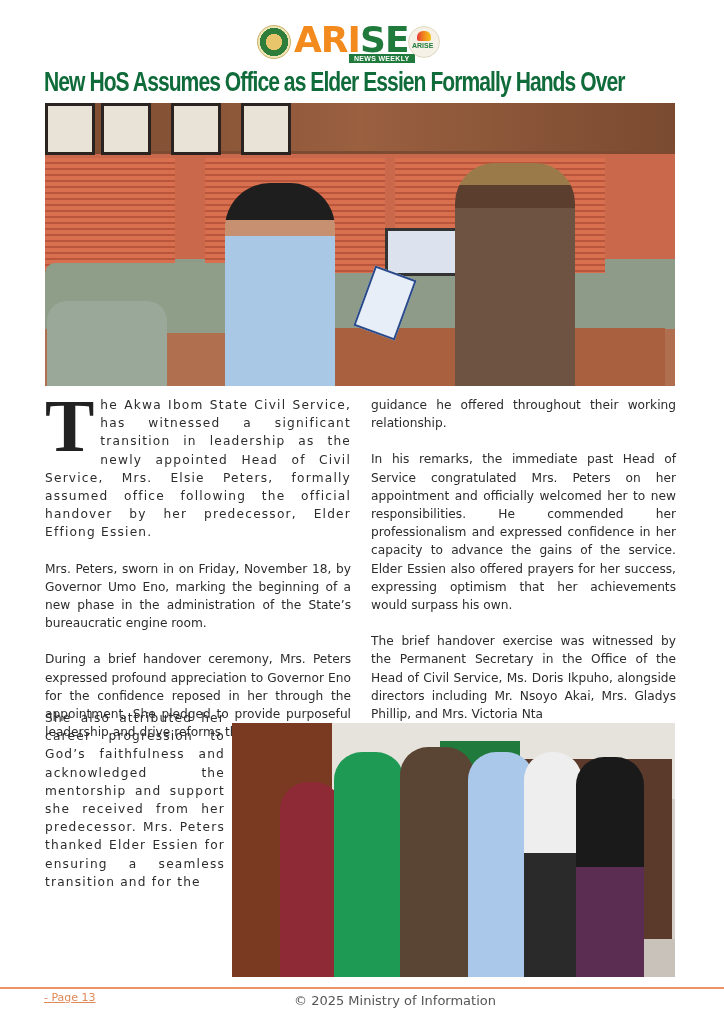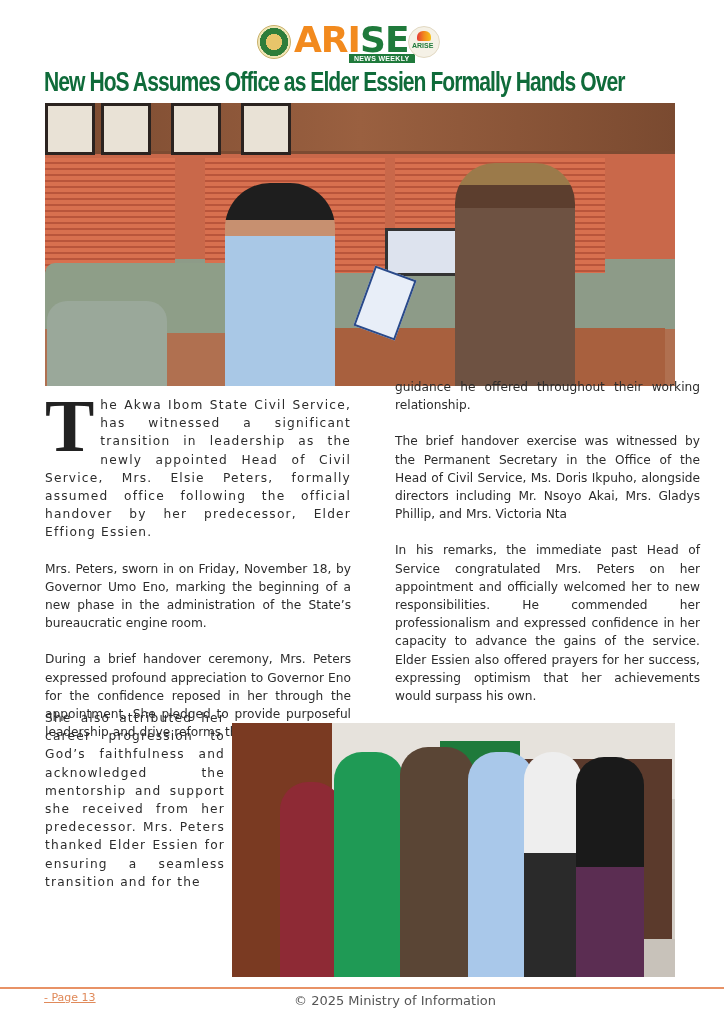--- a/index.html
+++ b/index.html
@@ -35,21 +35,21 @@
     background:linear-gradient(180deg,#e6e2dc 0 30%,#d4cfc8 30% 85%,#c8c2ba 85% 100%); }
   .photo2 .cab { position:absolute; left:0; top:0; width:100px; height:254px; background:#7a3a22; }
   .photo2 .banner { position:absolute; left:208px; top:18px; width:80px; height:190px; background:#1f7a3b; }
   .photo2 .door { position:absolute; left:292px; top:36px; width:148px; height:180px; background:#5b3a2c; }
   .photo2 .p { position:absolute; bottom:0; border-radius:28px 28px 0 0; }
 
   
   .col { position:absolute; font-family:"DejaVu Sans", sans-serif; font-size:12.2px; line-height:18.2px; color:#2c2c2c; text-align:justify; }
   .col p { margin:0 0 18px 0; }
   .colA { left:45px; top:396px; width:306px; }
-  .colB { left:371px; top:378px; width:305px;margin-left:24px; }
+  .colB { left:371px; top:396px; width:305px; }
   .colC { left:45px; top:709px; width:180px; }
   .dropcap { float:left; font-family:"Liberation Serif", serif; font-size:74px; line-height:58px; margin:1px 6px 0 0; color:#222; font-weight:bold; }
   .spaced { letter-spacing:1.2px; }
 
   .footer-rule { position:absolute; left:0; top:987px; width:724px; height:2px; background:#e89266; }
   .pagenum { position:absolute; left:44px; top:991px; font-size:11px; color:#e08a5a; font-family:"DejaVu Sans", sans-serif;text-decoration:underline; }
   .copyright { position:absolute; left:294px; top:993px; font-size:13px; color:#555; font-family:"DejaVu Sans", sans-serif; }
 </style>
 </head>
 <body>
@@ -89,22 +89,22 @@
   <p>Mrs. Peters, sworn in on Friday, November 18, by Governor Umo Eno, marking the beginning of a new phase in the administration of the State’s bureaucratic engine room.</p>
   <p style="margin-bottom:0">During a brief handover ceremony, Mrs. Peters expressed profound appreciation to Governor Eno for the confidence reposed in her through the appointment. She pledged to provide purposeful leadership and drive reforms that will support the</p>
 </div>
 
 <div class="col colC">
   <p class="spaced">She also attributed her career progression to God’s faithfulness and acknowledged the mentorship and support she received from her predecessor. Mrs. Peters thanked Elder Essien for ensuring a seamless transition and for the</p>
 </div>
 
 <div class="col colB">
   <p>guidance he offered throughout their working relationship.</p>
+  <p>In his remarks, the immediate past Head of Service congratulated Mrs. Peters on her appointment and officially welcomed her to new responsibilities. He commended her professionalism and expressed confidence in her capacity to advance the gains of the service. Elder Essien also offered prayers for her success, expressing optimism that her achievements would surpass his own.</p>
   <p>The brief handover exercise was witnessed by the Permanent Secretary in the Office of the Head of Civil Service, Ms. Doris Ikpuho, alongside directors including Mr. Nsoyo Akai, Mrs. Gladys Phillip, and Mrs. Victoria Nta</p>
-  <p>In his remarks, the immediate past Head of Service congratulated Mrs. Peters on her appointment and officially welcomed her to new responsibilities. He commended her professionalism and expressed confidence in her capacity to advance the gains of the service. Elder Essien also offered prayers for her success, expressing optimism that her achievements would surpass his own.</p>
 </div>
 
 <div class="photo2">
   <div class="cab"></div>
   <div class="banner"></div>
   <div class="door"></div>
   <div class="p" style="left:48px;width:62px;height:195px;background:#8e2a35"></div>
   <div class="p" style="left:102px;width:70px;height:225px;background:#1f9a55"></div>
   <div class="p" style="left:168px;width:74px;height:230px;background:#5a4535"></div>
   <div class="p" style="left:236px;width:66px;height:225px;background:#a9c8ea"></div>

